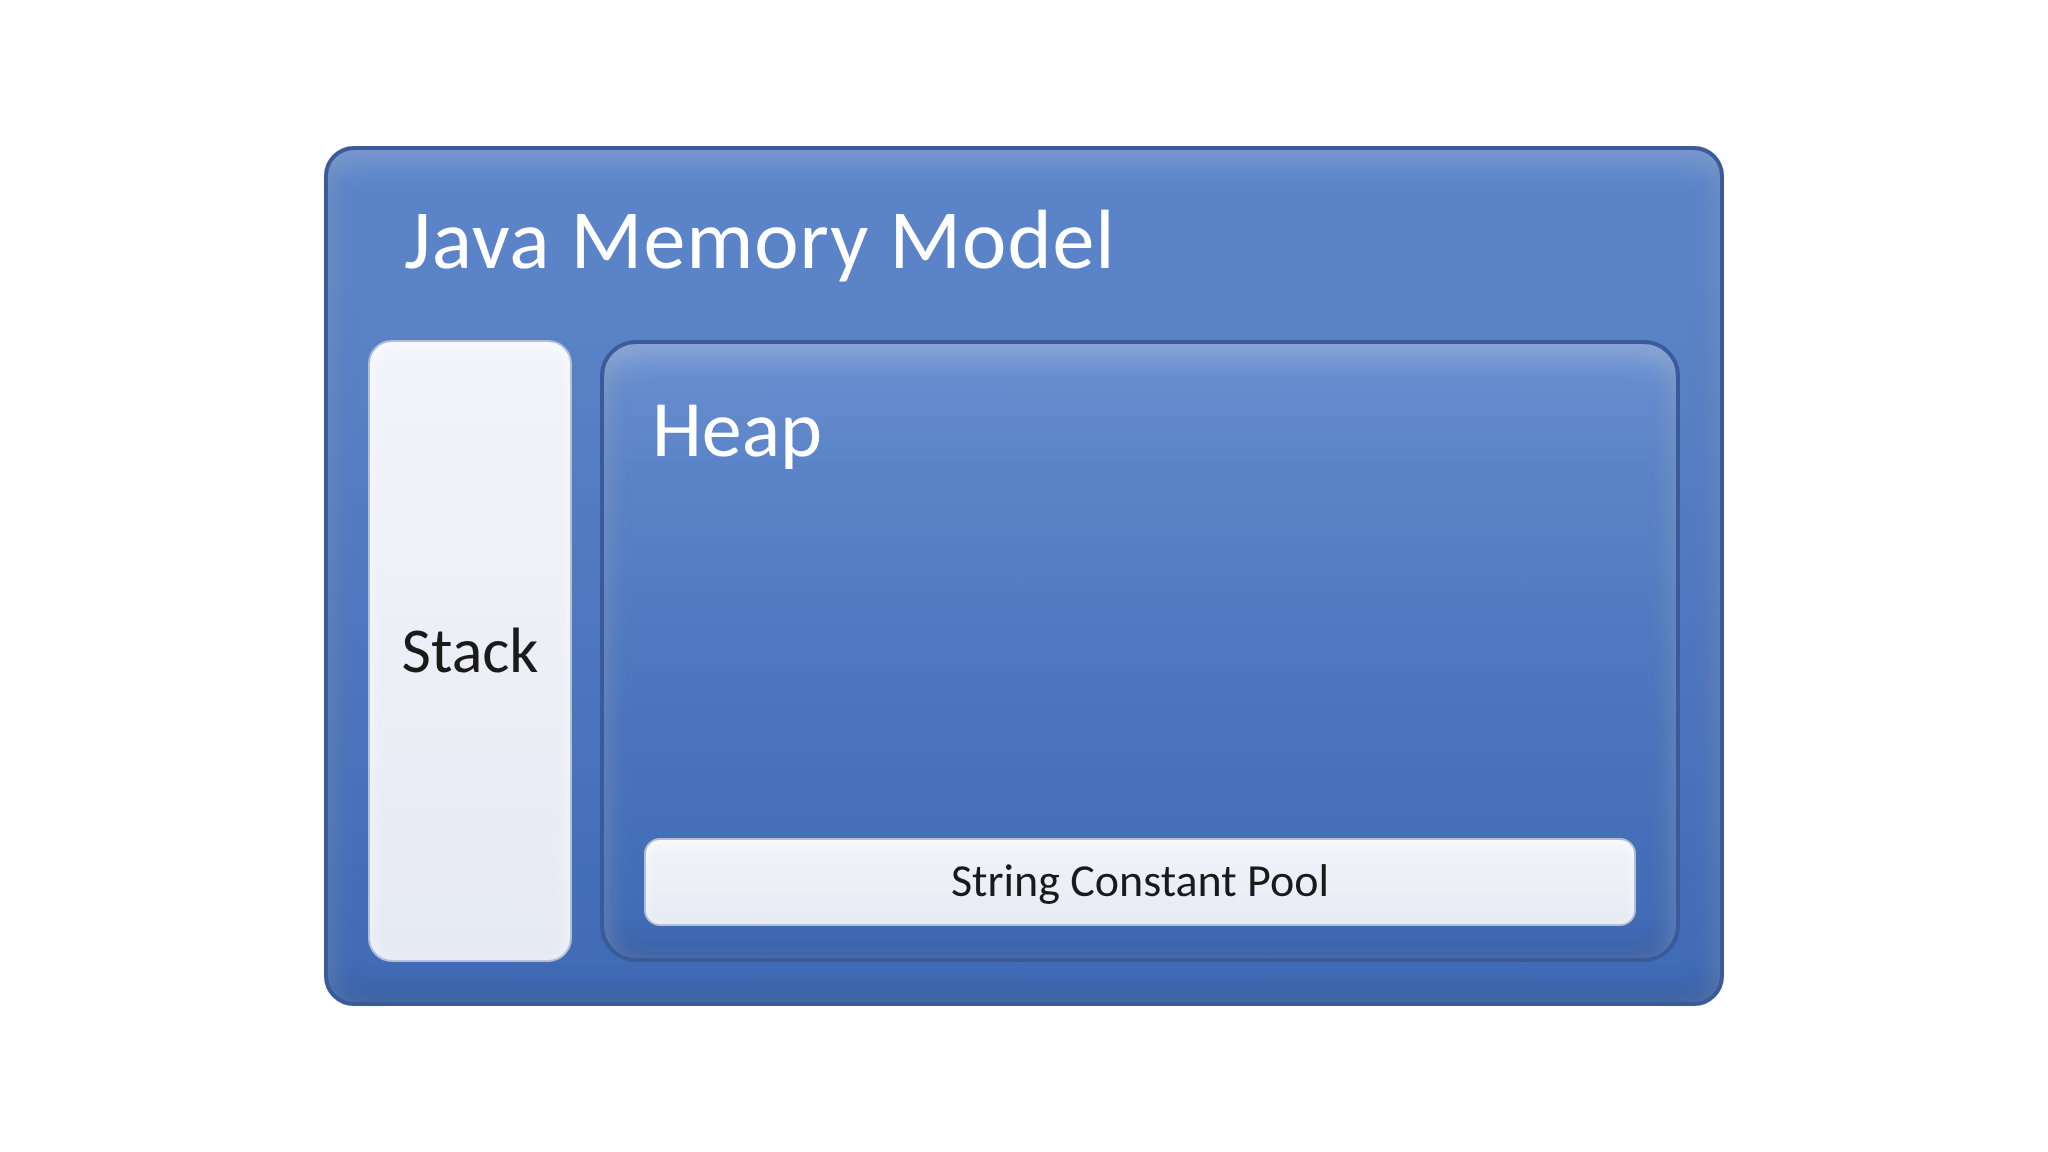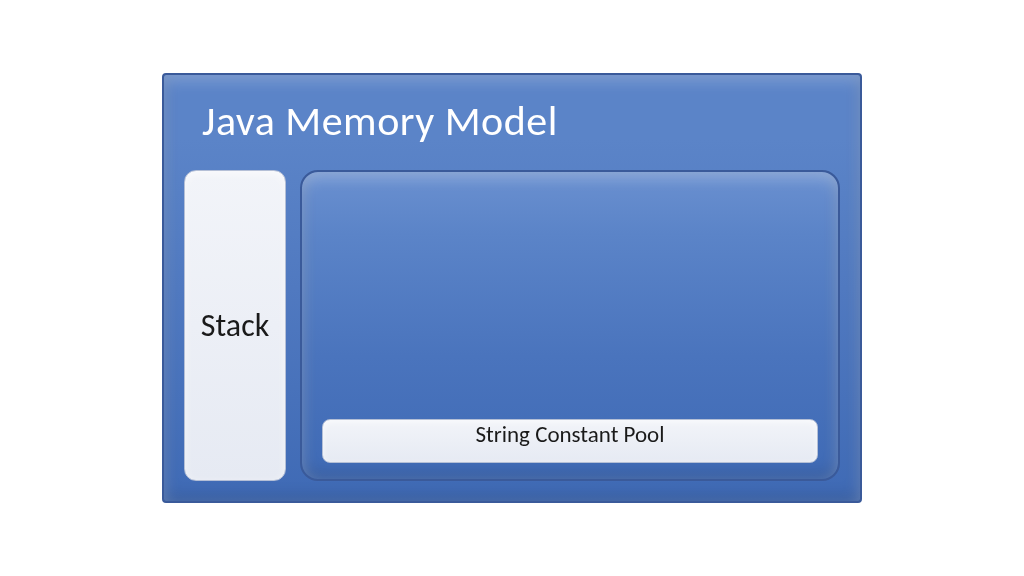--- a/index.html
+++ b/index.html
@@ -14,21 +14,21 @@
       font-family: "Segoe UI", Calibri, Arial, sans-serif;
       display: flex;
       align-items: center;
       justify-content: center;
     }
     .outer-container {
       width: 700px;
       height: 430px;
       background: linear-gradient(to bottom, #5b84c8 0%, #5b84c8 15%, #5079c0 50%, #3f6ab5 100%);
       border: 2px solid #3a5a9a;
-      border-radius: 4px;
+      border-radius: 15px;
       position: relative;
       box-shadow: inset 0 5px 15px rgba(255,255,255,0.25), inset 0 -5px 15px rgba(0,0,0,0.15);
       overflow: hidden;
     }
     .outer-title {
       position: absolute;
       top: 20px;
       left: 38px;
       font-size: 42px;
       font-weight: 300;
@@ -79,38 +79,40 @@
     }
     .heap-spacer {
       flex: 1;
     }
     .string-pool {
       background: linear-gradient(to bottom, #f2f4f9 0%, #e6eaf3 100%);
       border: 1px solid #b4bfd6;
       border-radius: 8px;
       height: 44px;
       display: flex;
+      align-items: center;
       justify-content: center;
       box-shadow: inset 0 2px 6px rgba(255,255,255,0.6);
     }
     .string-pool-label {
       font-size: 23px;
       color: #1a1a1a;
       font-weight: 400;
     }
   </style>
 </head>
 <body>
 
 <div class="outer-container">
   <div class="outer-title">Java Memory Model</div>
   <div class="inner-row">
     <div class="stack-box">
       <span class="stack-label">Stack</span>
     </div>
     <div class="heap-box">
+      <div class="heap-title">Heap</div>
       <div class="heap-spacer"></div>
       <div class="string-pool">
         <span class="string-pool-label">String Constant Pool</span>
       </div>
     </div>
   </div>
 </div>
 
 </body></html>

